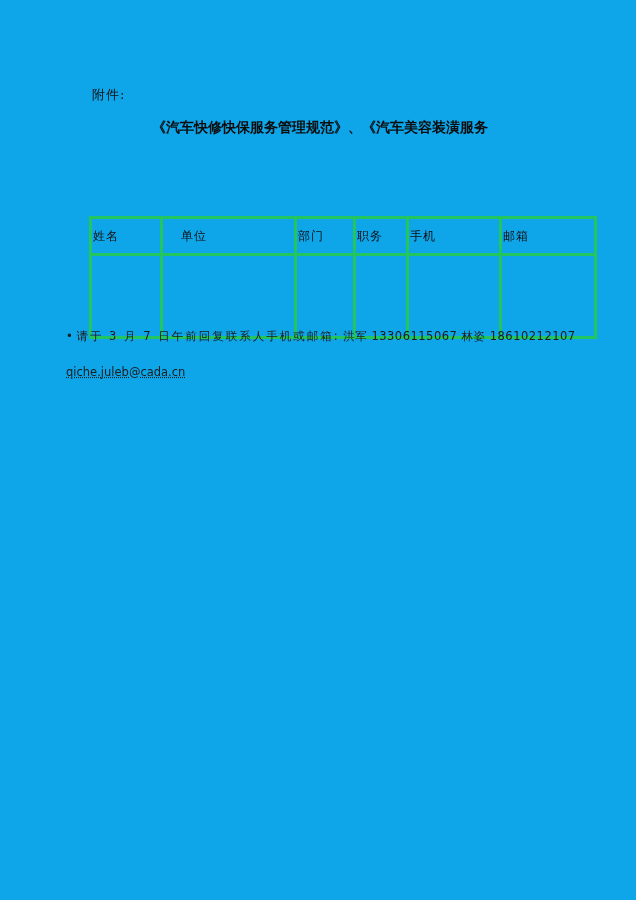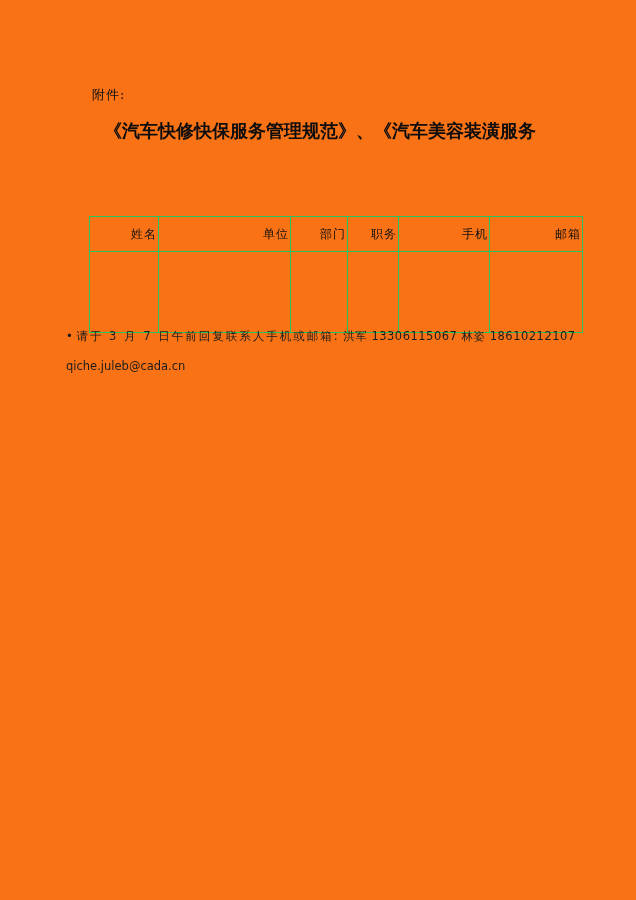--- a/index.html
+++ b/index.html
@@ -11,38 +11,38 @@
     height: 900px;
     background: #ffffff;
     font-family: "DejaVu Serif", serif;
     color: #1a1a1a;
     overflow: hidden;
   }
   .page {
     position: relative;
     width: 636px;
     height: 900px;
-    background: #f97316;
+    background: #0ea5e9;
   }
   .attach-label {
     position: absolute;
     left: 92px;
     top: 86px;
     font-size: 13px;
     letter-spacing: 1px;
     font-family: "DejaVu Serif", serif;
     color: #111;
   }
   .title-block {
     position: absolute;
     left: 70px;
     top: 115px;
     width: 500px;
     text-align: center;
-    font-size: 18px;
+    font-size: 14px;
     line-height: 1.75;
     font-weight: bold;
     font-family: "DejaVu Serif", serif;
     color: #0d0d0d;
   }
   .title-line-1 {
     display: block;
     letter-spacing: 0px;
   }
   .title-line-2 {
@@ -52,26 +52,26 @@
   table.receipt {
     position: absolute;
     left: 89px;
     top: 216px;
     width: 458px;
     border-collapse: collapse;
     table-layout: fixed;
   }
   table.receipt th,
   table.receipt td {
-    border: 1px solid #22c55e;
+    border: 3px solid #22c55e;
     font-weight: normal;
     font-size: 12px;
     font-family: "DejaVu Serif", serif;
     color: #111;
-    text-align: right;
+    text-align: left;
     vertical-align: middle;
     letter-spacing: 1px;
   }
   table.receipt th {
     height: 32px;
   }
   table.receipt td {
     height: 78px;
   }
   .col-name { width: 66px; }
@@ -92,21 +92,22 @@
     line-height: 1.55;
   }
   .note .bullet {
     letter-spacing: 0px;
   }
   .note .spaced {
     letter-spacing: 2px;
   }
   .note .mail {
     display: block;
-    margin-top: 12px;
+    margin-top: 18px;
+    text-decoration: underline;
     text-decoration-style: dotted;
     font-family: "DejaVu Sans", sans-serif;
   }
   .note .names {
     letter-spacing: 0.5px;
     margin-top: 44px;
   }
 </style>
 </head>
 <body>

